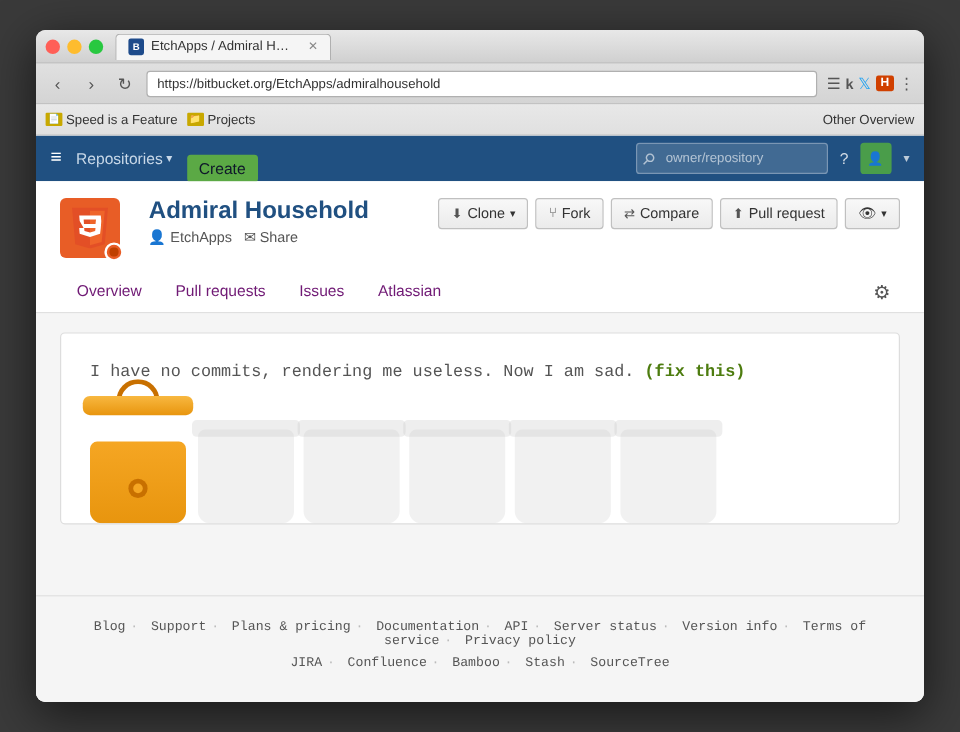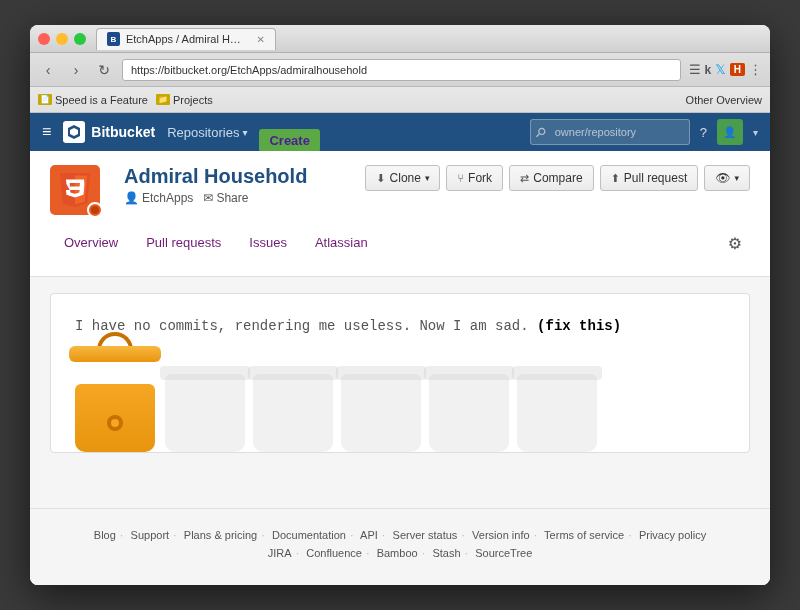--- a/index.html
+++ b/index.html
@@ -212,27 +212,27 @@
     .bb-nav-link {
       color: #c8d8e8;
       font-size: 13px;
       cursor: pointer;
       display: flex;
       align-items: center;
       gap: 3px;
     }
     .bb-create-btn {
       background: #5ba945;
-      color: #4c1d95;
+      color: #0f172a;
       border: none;
       border-radius: 3px;
       padding: 4px 10px;
       font-size: 13px;
       cursor: pointer;
-      font-weight: 700;
+      font-weight: 400;
       margin-top: 16px;
     }
     .bb-nav-right {
       margin-left: auto;
       display: flex;
       align-items: center;
       gap: 10px;
     }
     .bb-search-wrap {
       position: relative;
@@ -273,21 +273,21 @@
       align-items: center;
       justify-content: center;
       color: white;
       font-size: 11px;
       cursor: pointer;
     }
 
     
     .repo-header {
       background: white;
-      padding: 14px 20px 16px 20px;
+      padding: 14px 20px 0 20px;
       border-bottom: 1px solid #e0e0e0;
       flex-shrink: 0;
     }
     .repo-info-row {
       display: flex;
       align-items: flex-start;
       justify-content: space-between;
       margin-bottom: 12px;
     }
     .repo-avatar-wrap {
@@ -404,21 +404,21 @@
       padding: 24px 24px 0 24px;
       overflow: hidden;
     }
     .empty-message {
       font-family: 'Courier New', monospace;
       font-size: 14px;
       color: #555;
       margin-bottom: 20px;
     }
     .fix-link {
-      color: #000000;
+      color: #4d7c0f;
       font-weight: bold;
     }
     .bucket-illustration {
       display: flex;
       align-items: flex-end;
       gap: 0;
       margin-top: 8px;
     }
     
     .bucket-main {
@@ -498,20 +498,21 @@
       background: #f5f5f5;
       padding: 20px;
       text-align: center;
       border-top: 1px solid #e0e0e0;
       flex-shrink: 0;
     }
     .footer-links {
       font-size: 11px;
       color: #888;
       margin-bottom: 6px;
+      font-family: Liberation Mono, monospace;
     }
     .footer-links a {
       color: #555;
       text-decoration: none;
     }
     .footer-links span {
       margin: 0 4px;
       color: #bbb;
     }
     .footer-atlassian {
@@ -573,29 +574,20 @@
       <div class="bookmark-icon">📁</div>
       <span>Projects</span>
     </div>
     <div class="other-bookmarks">Other Overview</div>
   </div>
 
   <div class="page-content">
 
     <div class="bb-nav">
       <span class="bb-menu-icon">≡</span>
-      <div class="bb-logo">
-        <div class="bb-logo-icon">
-          <svg width="16" height="16" viewBox="0 0 16 16" fill="#205081">
-            <path d="M8 1 L2 4 L2 12 L8 15 L14 12 L14 4 Z" fill="#205081"></path>
-            <path d="M8 4 L4 6 L4 10 L8 12 L12 10 L12 6 Z" fill="white"></path>
-          </svg>
-        </div>
-        <span>Bitbucket</span>
-      </div>
       <span class="bb-nav-link">
         <span>Repositories</span>
         <span style="font-size:10px;">▾</span>
       </span>
       <button class="bb-create-btn">Create</button>
       <div class="bb-nav-right">
         <div class="bb-search-wrap">
           <input class="bb-search-input" type="text" placeholder="owner/repository" style="">
         </div>
         <span class="bb-nav-icon">?</span>

